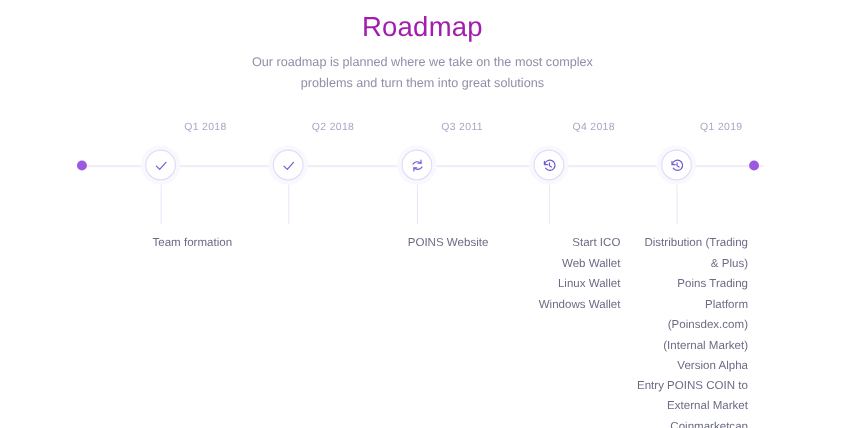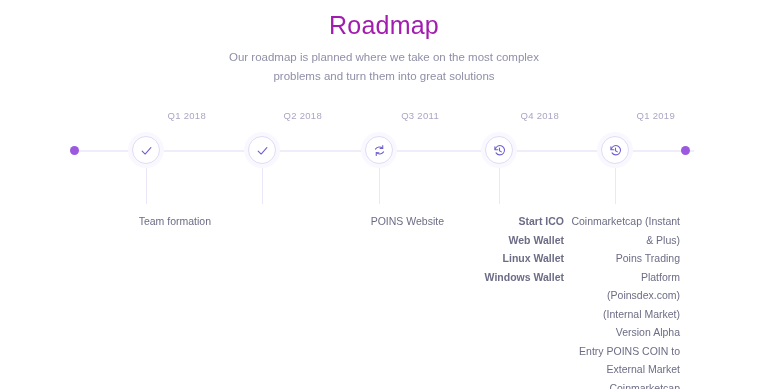--- a/index.html
+++ b/index.html
@@ -241,33 +241,33 @@
         </div>
         <div class="detail-col" style="left: 262px;">
           <div class="detail-stem"></div>
         </div>
         <div class="detail-col" style="left: 379px;">
           <div class="detail-stem"></div>
           <div class="detail-lines">
             <span class="detail-line">POINS Website</span>
           </div>
         </div>
-        <div class="detail-col" style="left: 499px; font-weight: bold;">
+        <div class="detail-col" style="left: 499px;">
           <div class="detail-stem"></div>
           <div class="detail-lines">
             <span class="detail-line">Start ICO</span>
             <span class="detail-line">Web Wallet</span>
             <span class="detail-line">Linux Wallet</span>
             <span class="detail-line">Windows Wallet</span>
           </div>
         </div>
         <div class="detail-col" style="left: 615px;">
           <div class="detail-stem"></div>
           <div class="detail-lines">
-            <span class="detail-line">Coinmarketcap (Instant</span>
+            <span class="detail-line">Distribution (Trading</span>
             <span class="detail-line">&amp; Plus)</span>
             <span class="detail-line">Poins Trading</span>
             <span class="detail-line">Platform</span>
             <span class="detail-line">(Poinsdex.com)</span>
             <span class="detail-line">(Internal Market)</span>
             <span class="detail-line">Version Alpha</span>
             <span class="detail-line">Entry POINS COIN to</span>
             <span class="detail-line">External Market</span>
             <span class="detail-line">Coinmarketcap</span>
           </div>

